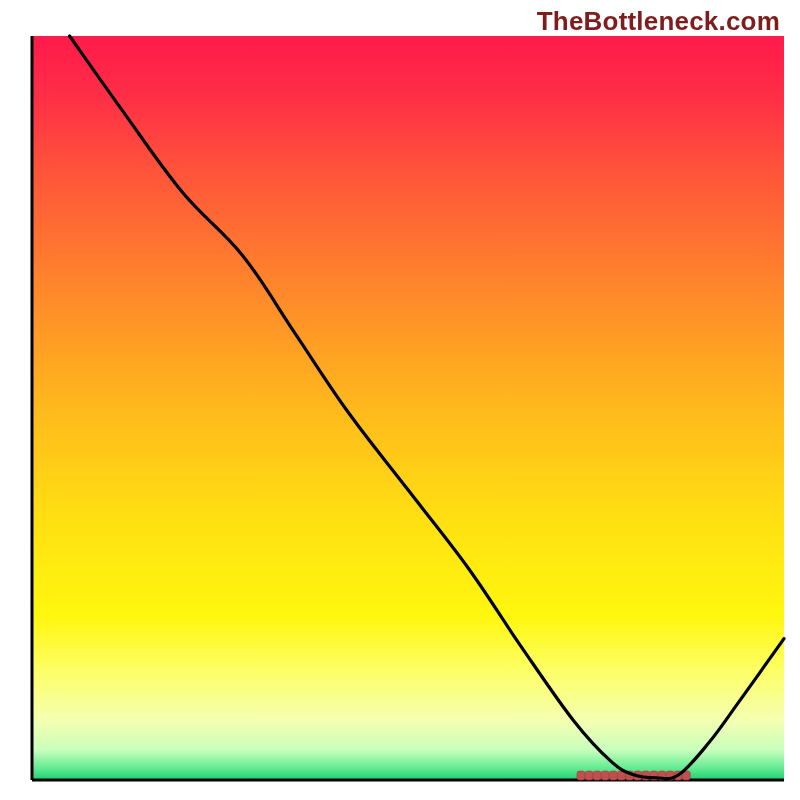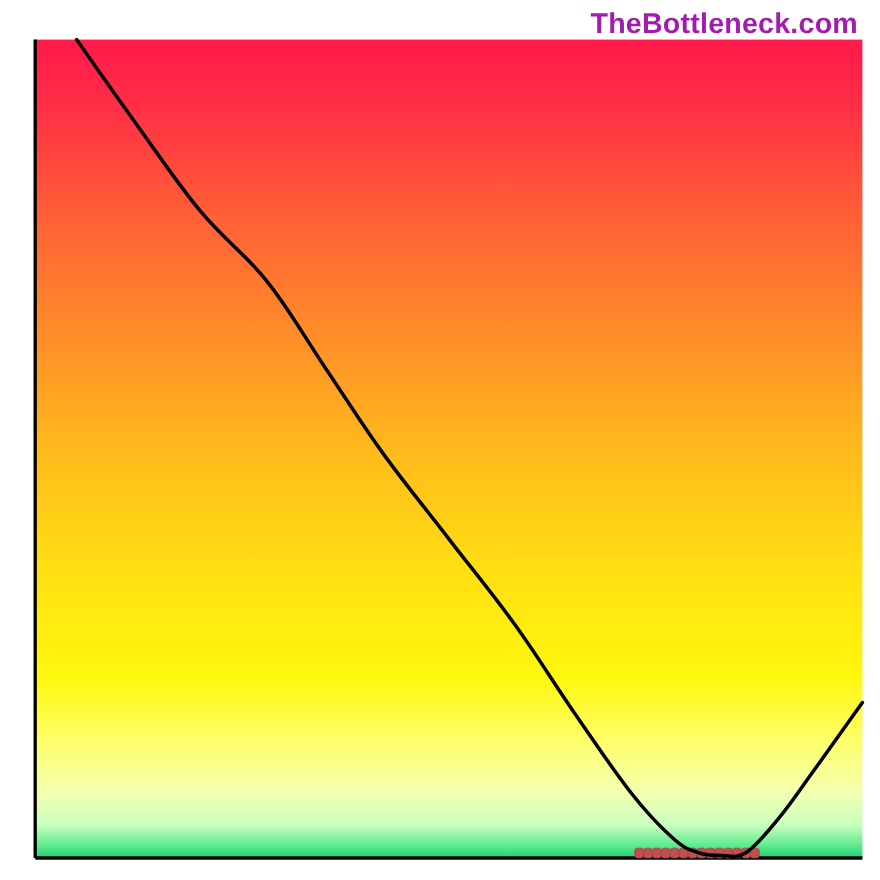--- a/index.html
+++ b/index.html
@@ -15,21 +15,21 @@
     position: relative;
     width: 800px;
     height: 800px;
   }
   .watermark {
     position: absolute;
     top: 6px;
     right: 20px;
     font-size: 26px;
     font-weight: 600;
-    color: #a21caf;
+    color: #7f1d1d;
     letter-spacing: 0.2px;
   }
   svg {
     display: block;
     position: absolute;
     left: 0;
     top: 0;
   }
 </style>
 </head>

